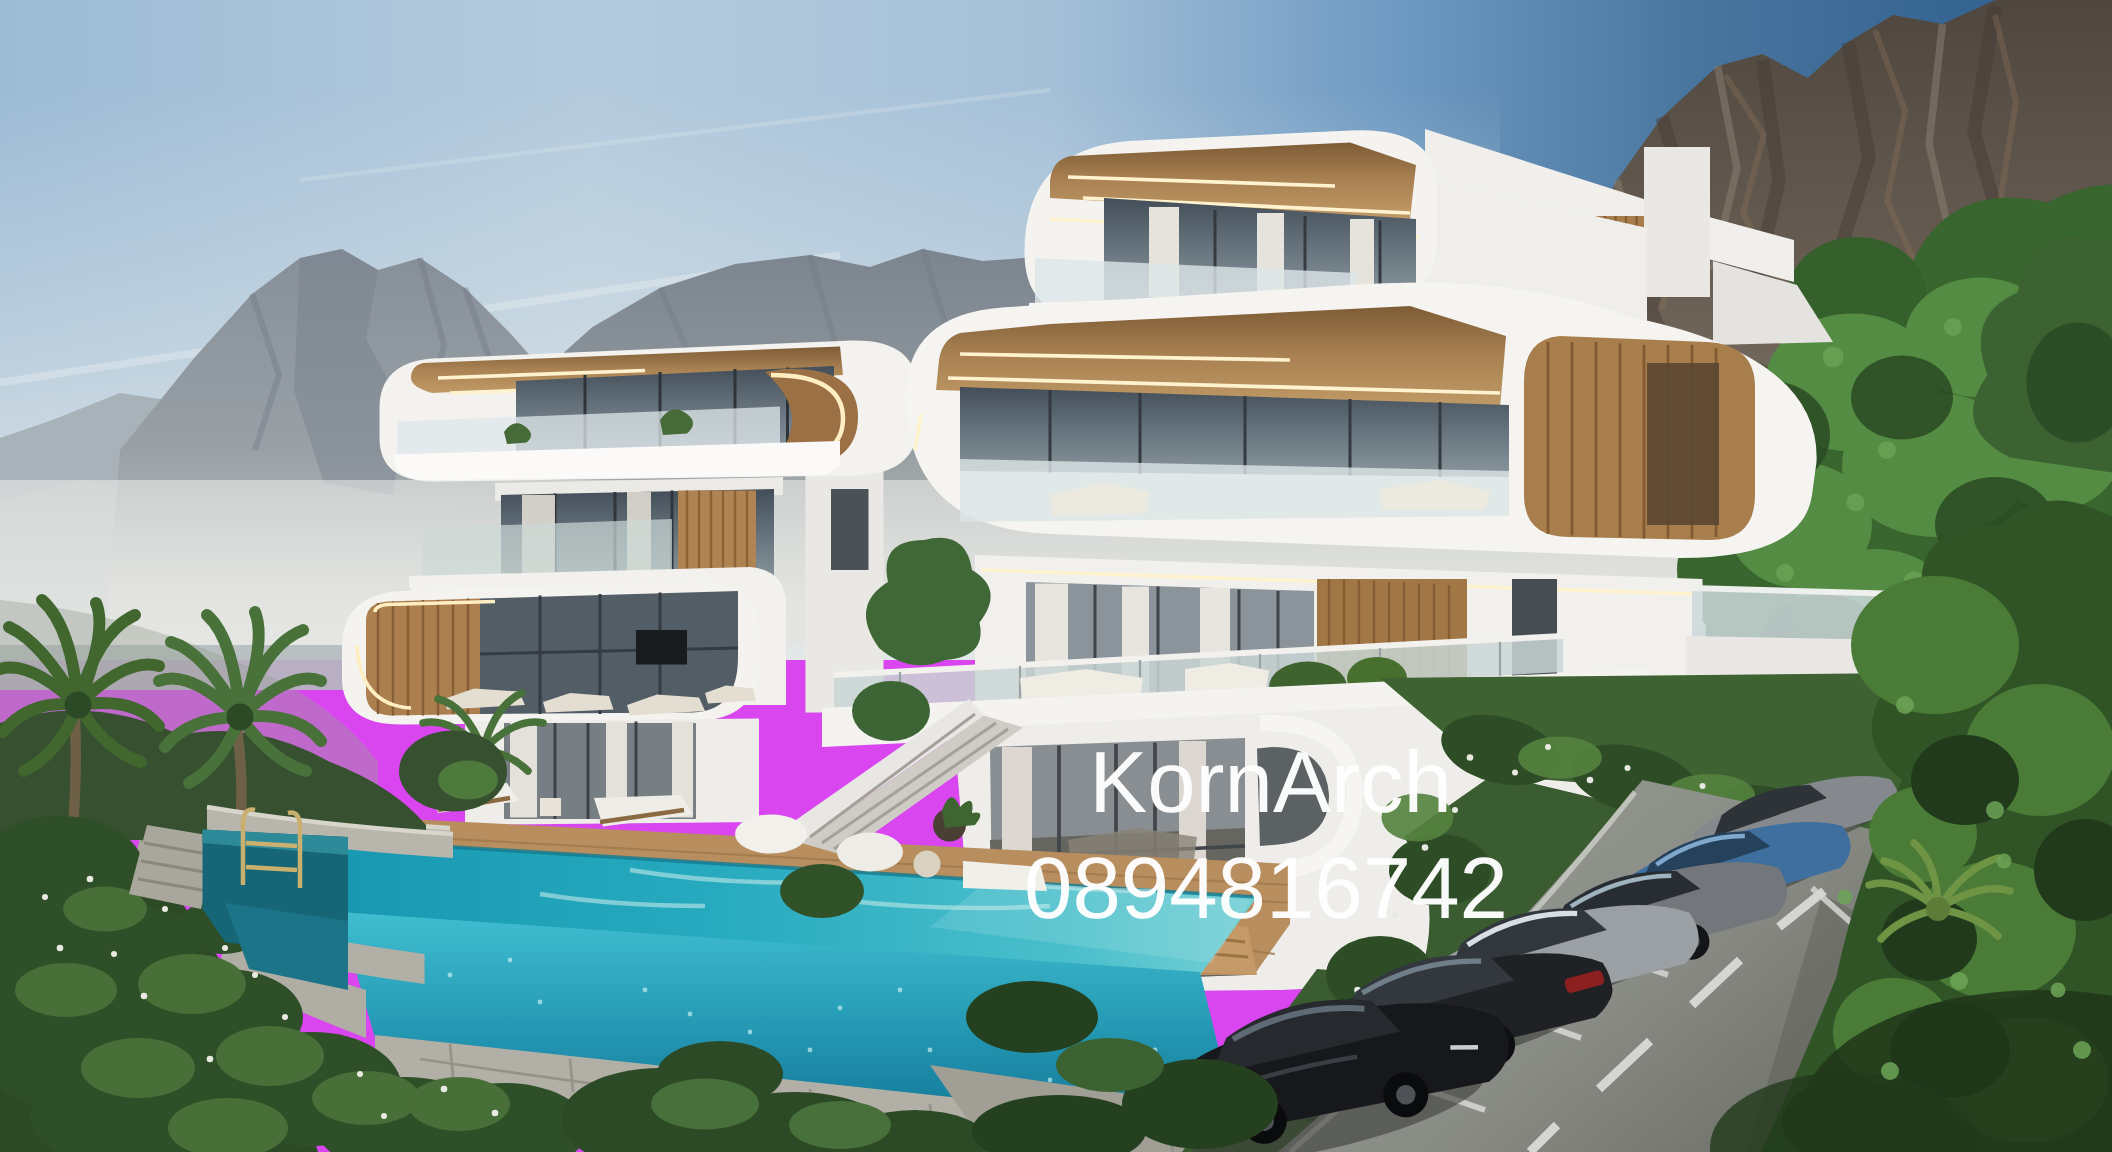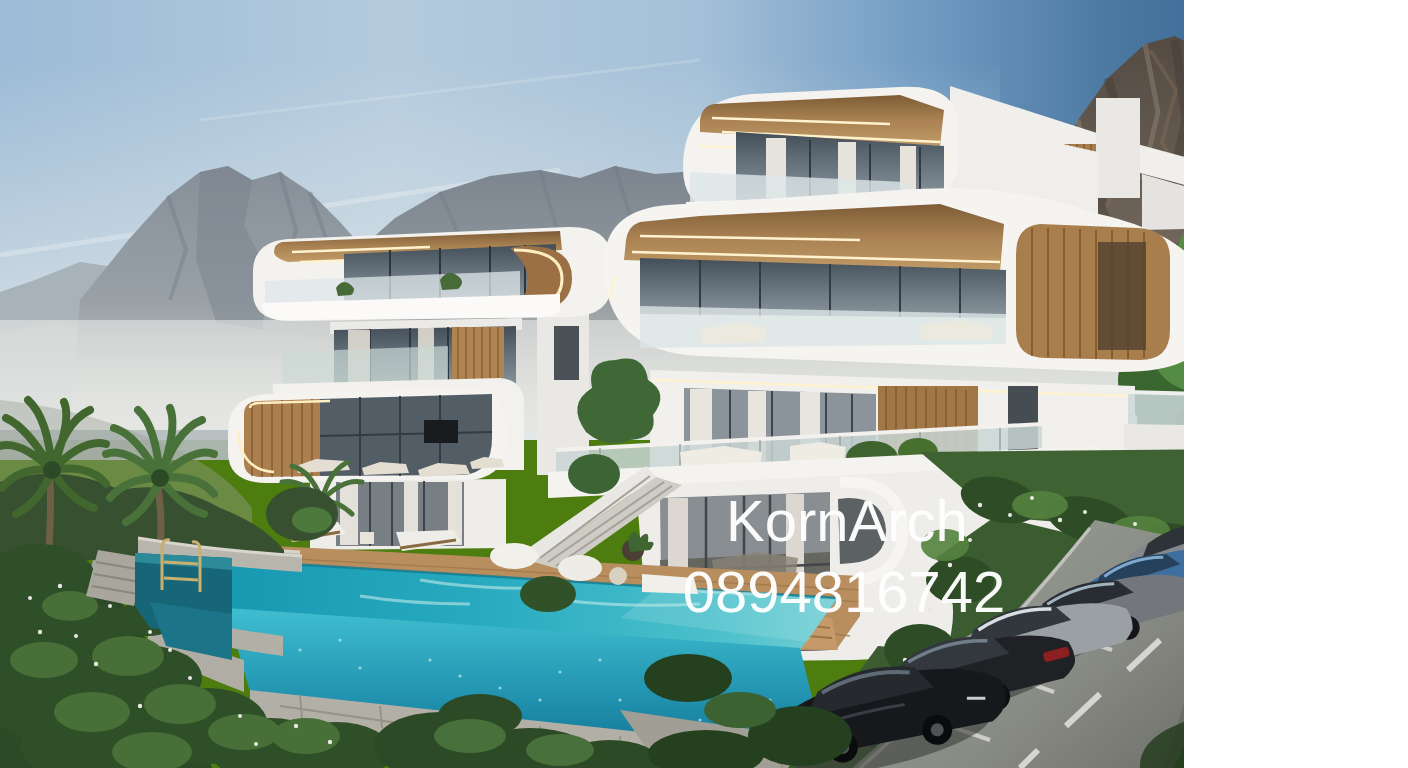--- a/index.html
+++ b/index.html
@@ -1,16 +1,16 @@
 <!DOCTYPE html>
 <html><head>
 <meta charset="utf-8">
 <style>
 html,body{margin:0;padding:0;}
-#stage{width:1184px;height:768px;position:relative;overflow:hidden;background:#4d7c0f;font-family:"Liberation Sans",sans-serif;}
+#stage{width:1408px;height:768px;position:relative;overflow:hidden;background:#d946ef;font-family:"Liberation Sans",sans-serif;}
 #stage svg{display:block}
 </style>
 </head>
 <body>
 <div id="stage">
 <svg width="1408" height="768" viewBox="0 0 1408 768" xmlns="http://www.w3.org/2000/svg">
 <defs>
 <linearGradient id="sky" x1="0" y1="0" x2="1408" y2="0" gradientUnits="userSpaceOnUse">
 <stop offset="0" stop-color="#9cbbd6"></stop>
 <stop offset="0.28" stop-color="#b4cbdd"></stop>

